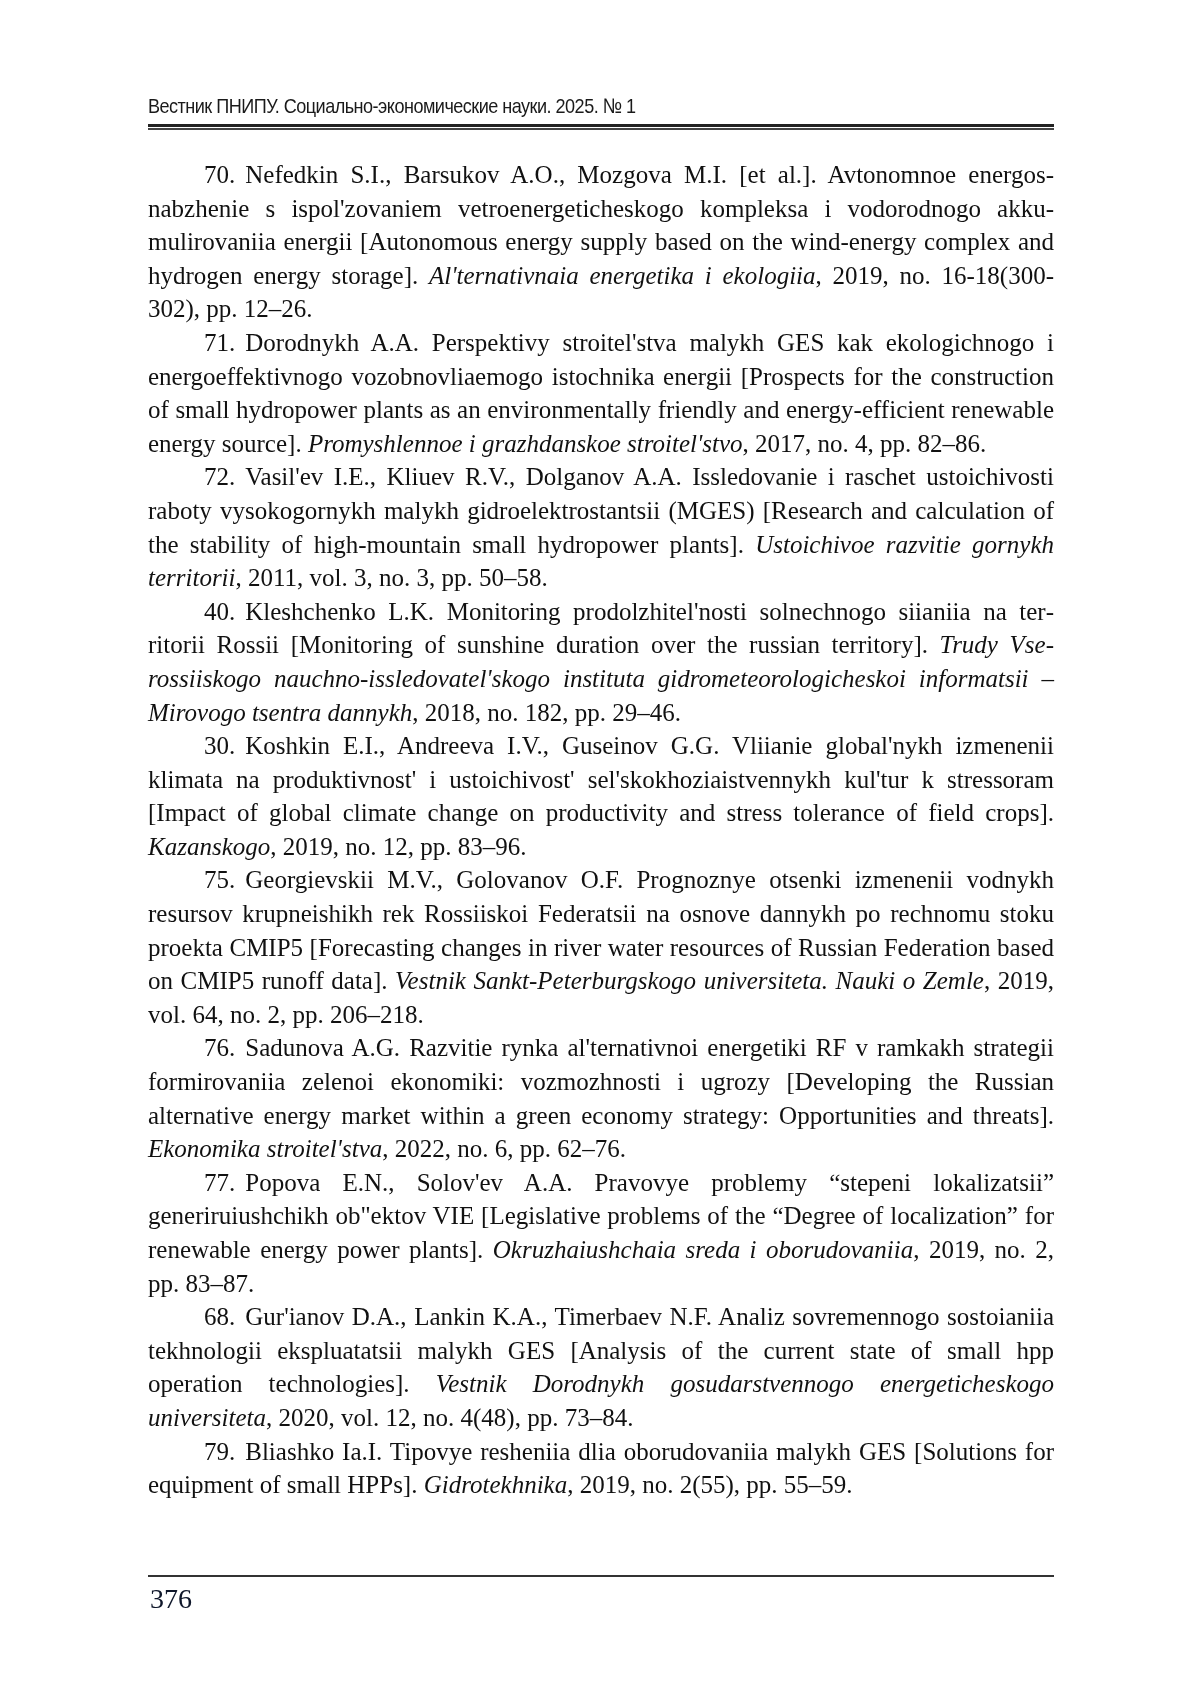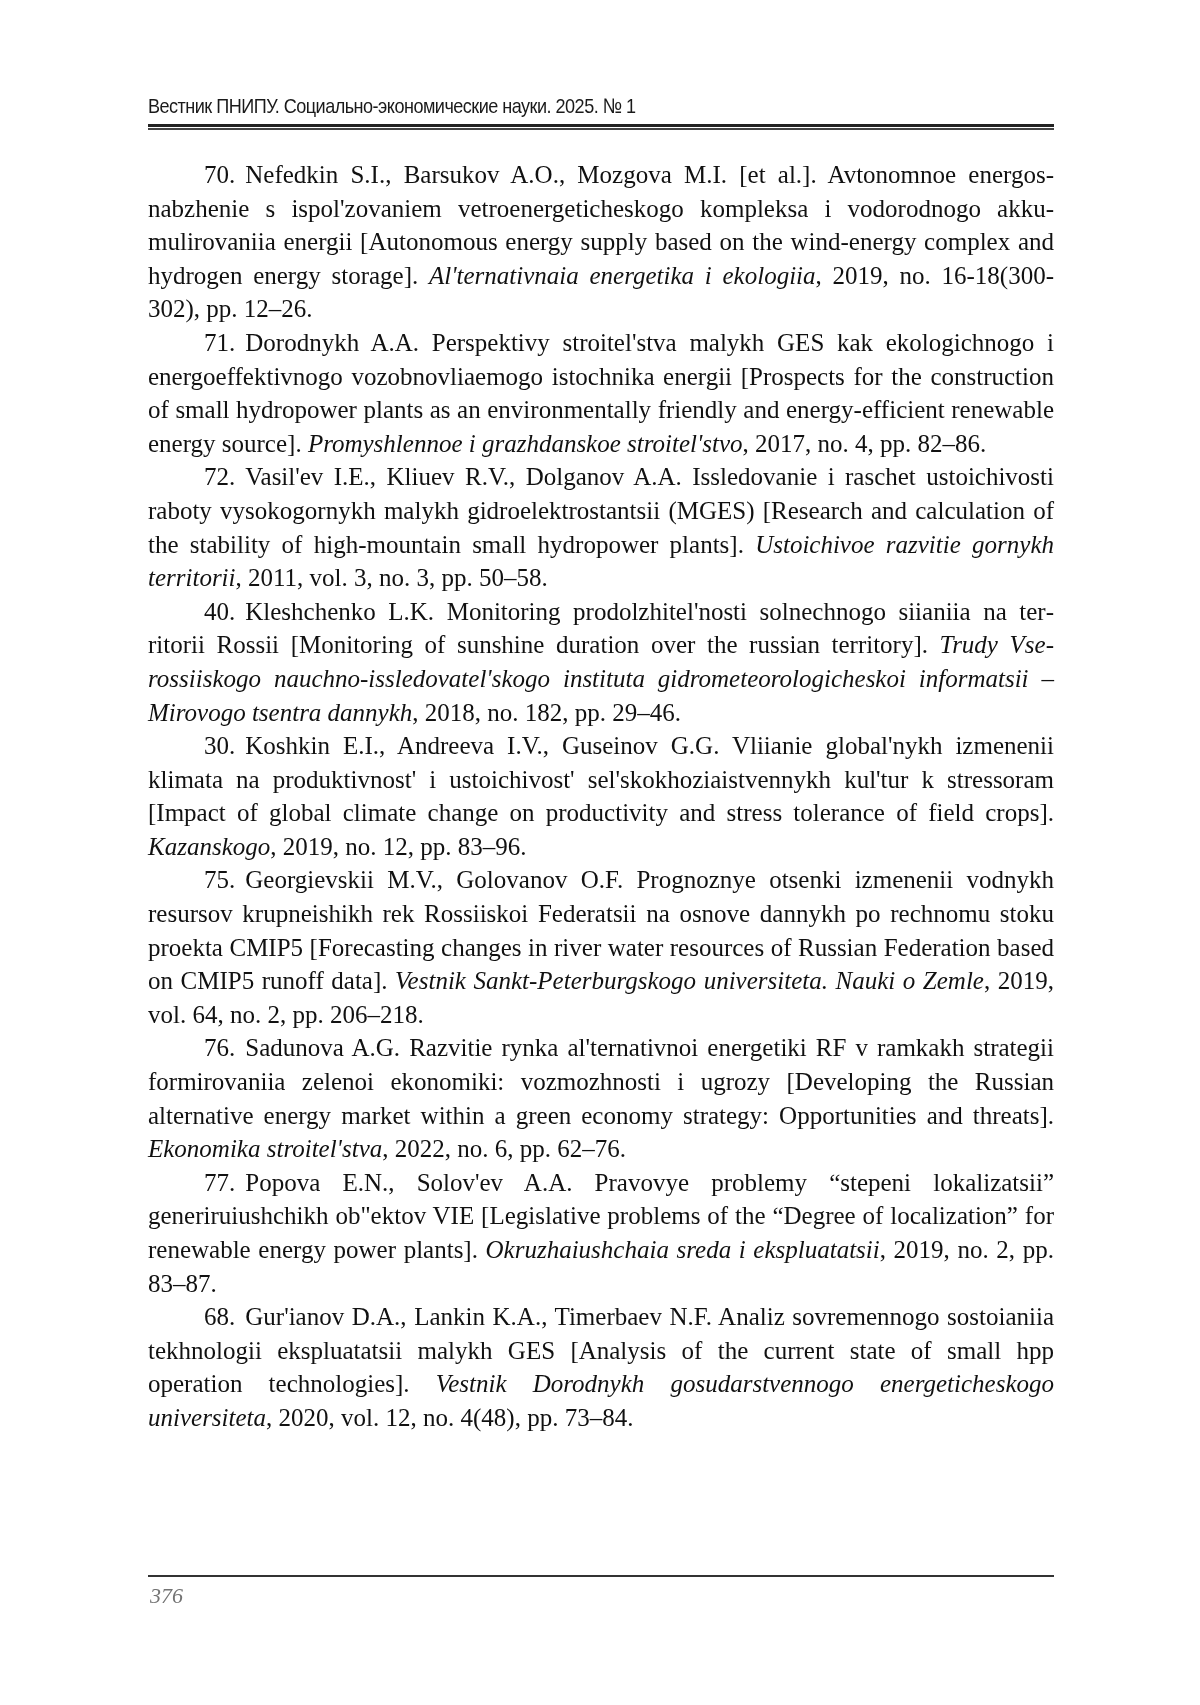--- a/index.html
+++ b/index.html
@@ -79,23 +79,22 @@
       top: 1571px;
       width: 906px;
       height: 2px;
       background: #333;
     }
     .page-number {
       position: absolute;
       left: 2px;
       top: 1579px;
       font-family: "Liberation Serif", serif;
-      font-size: 22px;
-      color: #737373;
-      font-style: italic;
+      font-size: 28px;
+      color: #0f172a;
     }
   </style>
 </head>
 <body>
 
 <div class="page">
 
   <div class="running-header">Вестник ПНИПУ. Социально-экономические науки. 2025. № 1</div>
 
   <div class="header-rule">
@@ -111,22 +110,23 @@
     <p class="ref"><span class="num">72.</span><span>Vasil'ev I.E., Kliuev R.V., Dolganov A.A. Issledovanie i raschet ustoichivosti raboty vysokogornykh malykh gidroelektrostantsii (MGES) [Research and calculation of the stability of high-mountain small hydropower plants]. </span><i>Ustoichivoe razvitie gornykh territorii</i><span>, 2011, vol. 3, no. 3, pp. 50–58.</span></p>
 
     <p class="ref"><span class="num">40.</span><span>Kleshchenko L.K. Monitoring prodolzhitel'nosti solnechnogo siianiia na ter­ritorii Rossii [Monitoring of sunshine duration over the russian territory]. </span><i>Trudy Vse­rossiiskogo nauchno-issledovatel'skogo instituta gidrometeorologicheskoi infor­matsii – Mirovogo tsentra dannykh</i><span>, 2018, no. 182, pp. 29–46.</span></p>
 
     <p class="ref"><span class="num">30.</span><span>Koshkin E.I., Andreeva I.V., Guseinov G.G. Vliianie global'nykh izmenenii klimata na produktivnost' i ustoichivost' sel'skokhoziaistvennykh kul'tur k stressoram [Impact of global climate change on productivity and stress tolerance of field crops]. </span><i>Kazanskogo</i><span>, 2019, no. 12, pp. 83–96.</span></p>
 
     <p class="ref"><span class="num">75.</span><span>Georgievskii M.V., Golovanov O.F. Prognoznye otsenki izmenenii vod­nykh resursov krupneishikh rek Rossiiskoi Federatsii na osnove dannykh po rech­nomu stoku proekta CMIP5 [Forecasting changes in river water resources of Russian Federation based on CMIP5 runoff data]. </span><i>Vestnik Sankt-Peterburgskogo universiteta. Nauki o Zemle</i><span>, 2019, vol. 64, no. 2, pp. 206–218.</span></p>
 
     <p class="ref"><span class="num">76.</span><span>Sadunova A.G. Razvitie rynka al'ternativnoi energetiki RF v ramkakh strate­gii formirovaniia zelenoi ekonomiki: vozmozhnosti i ugrozy [Developing the Russian alternative energy market within a green economy strategy: Opportunities and threats]. </span><i>Ekonomika stroitel'stva</i><span>, 2022, no. 6, pp. 62–76.</span></p>
 
-    <p class="ref"><span class="num">77.</span><span>Popova E.N., Solov'ev A.A. Pravovye problemy “stepeni lokalizatsii” generiruiushchikh ob"ektov VIE [Legislative problems of the “Degree of localiza­tion” for renewable energy power plants]. </span><i>Okruzhaiushchaia sreda i ekspluatatsii</i><span>, 2019, no. 2, pp. 83–87.</span></p>
+    <p class="ref"><span class="num">77.</span><span>Popova E.N., Solov'ev A.A. Pravovye problemy “stepeni lokalizatsii” generiruiushchikh ob"ektov VIE [Legislative problems of the “Degree of localiza­tion” for renewable energy power plants]. </span><i>Okruzhaiushchaia sreda i oborudovaniia</i><span>, 2019, no. 2, pp. 83–87.</span></p>
 
     <p class="ref"><span class="num">68.</span><span>Gur'ianov D.A., Lankin K.A., Timerbaev N.F. Analiz sovremennogo sosto­ianiia tekhnologii ekspluatatsii malykh GES [Analysis of the current state of small hpp operation technologies]. </span><i>Vestnik Dorodnykh gosudarstvennogo energetich­eskogo universiteta</i><span>, 2020, vol. 12, no. 4(48), pp. 73–84.</span></p>
 
+    <p class="ref"><span class="num">79.</span><span>Bliashko Ia.I. Tipovye resheniia dlia oborudovaniia malykh GES [Solutions for equipment of small HPPs]. </span><i>Gidrotekhnika</i><span>, 2019, no. 2(55), pp. 55–59.</span></p>
   </div>
 
   <div class="footer-rule"></div>
   <div class="page-number">376</div>
 
 </div>
 
 </body></html>

